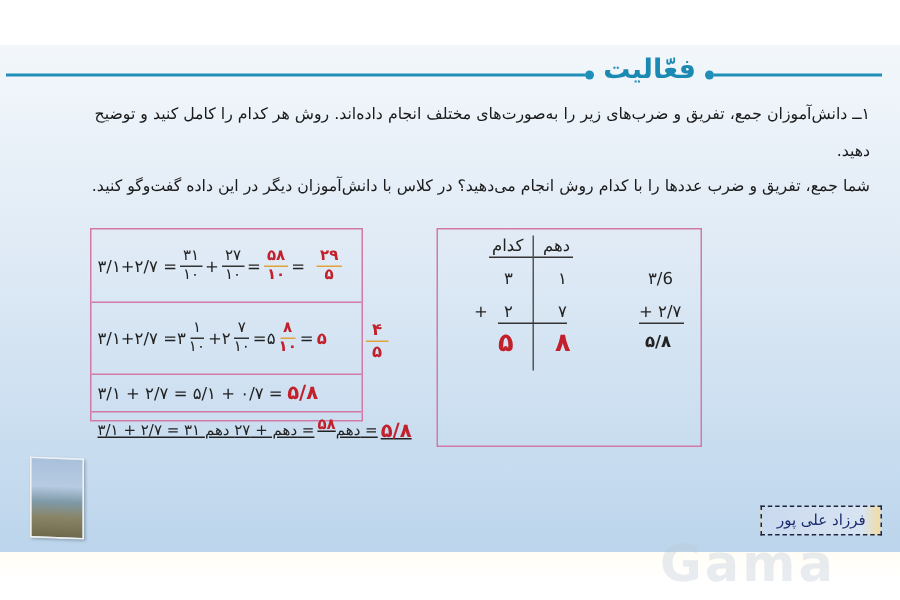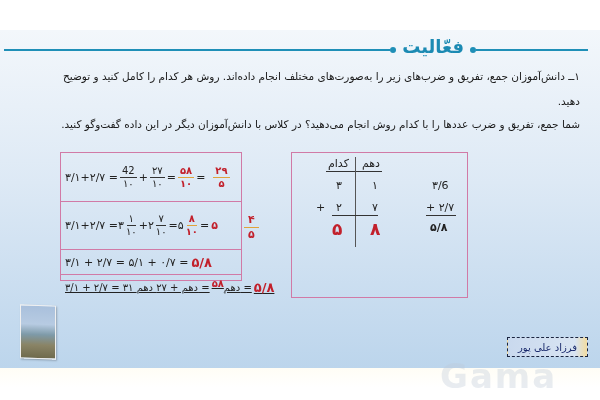--- a/index.html
+++ b/index.html
@@ -105,21 +105,21 @@
 <div class="hdr-line right"></div>
 
 <div class="para p1">۱ــ دانش‌آموزان جمع، تفریق و ضرب‌های زیر را به‌صورت‌های مختلف انجام داده‌اند. روش هر کدام را کامل کنید و توضیح</div>
 <div class="para p1b">دهید.</div>
 <div class="para p2">شما جمع، تفریق و ضرب عددها را با کدام روش انجام می‌دهید؟ در کلاس با دانش‌آموزان دیگر در این داده گفت‌وگو کنید.</div>
 
 <div class="calc-table">
   <div class="calc-row r1">
     <span>۳/۱+۲/۷ =</span>
     <span class="frac">
-        <span class="num">42</span>
+        <span class="num">۳۱</span>
         <span class="den">۱۰</span>
       </span>
     <span>+</span>
     <span class="frac">
         <span class="num">۲۷</span>
         <span class="den">۱۰</span>
       </span>
     <span>=</span>
     <span class="frac red">
         <span class="num">۵۸</span>

